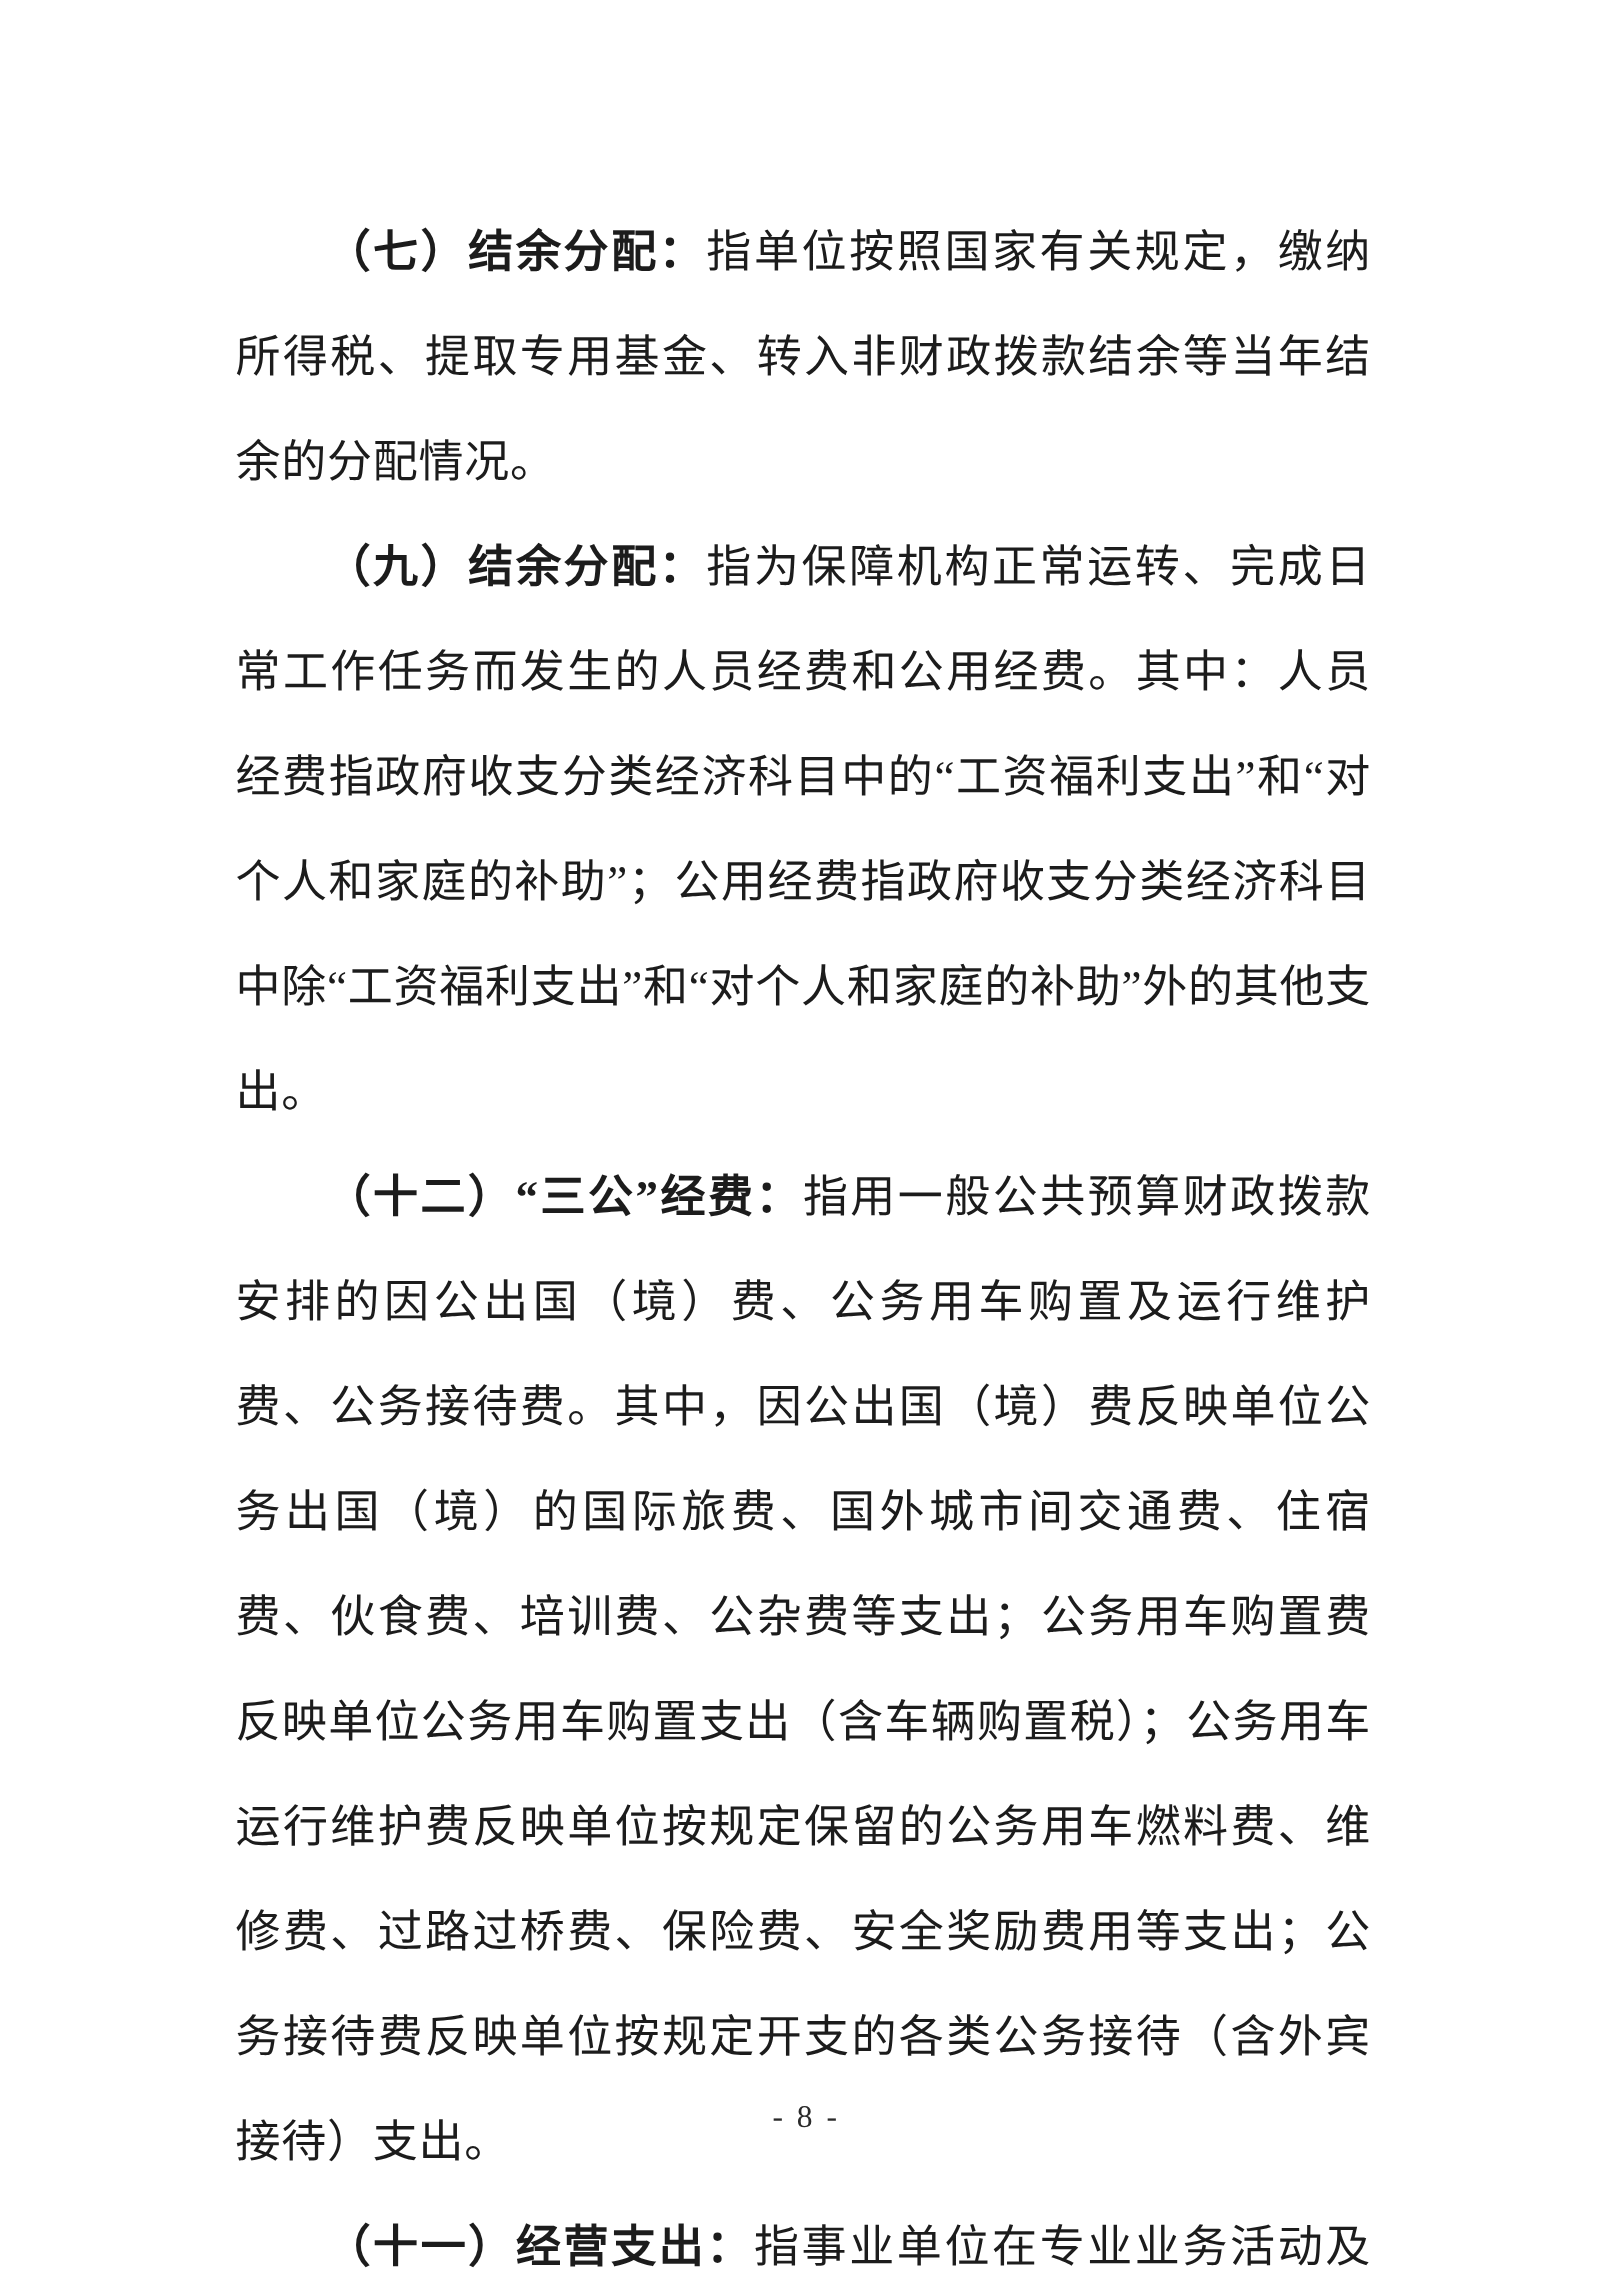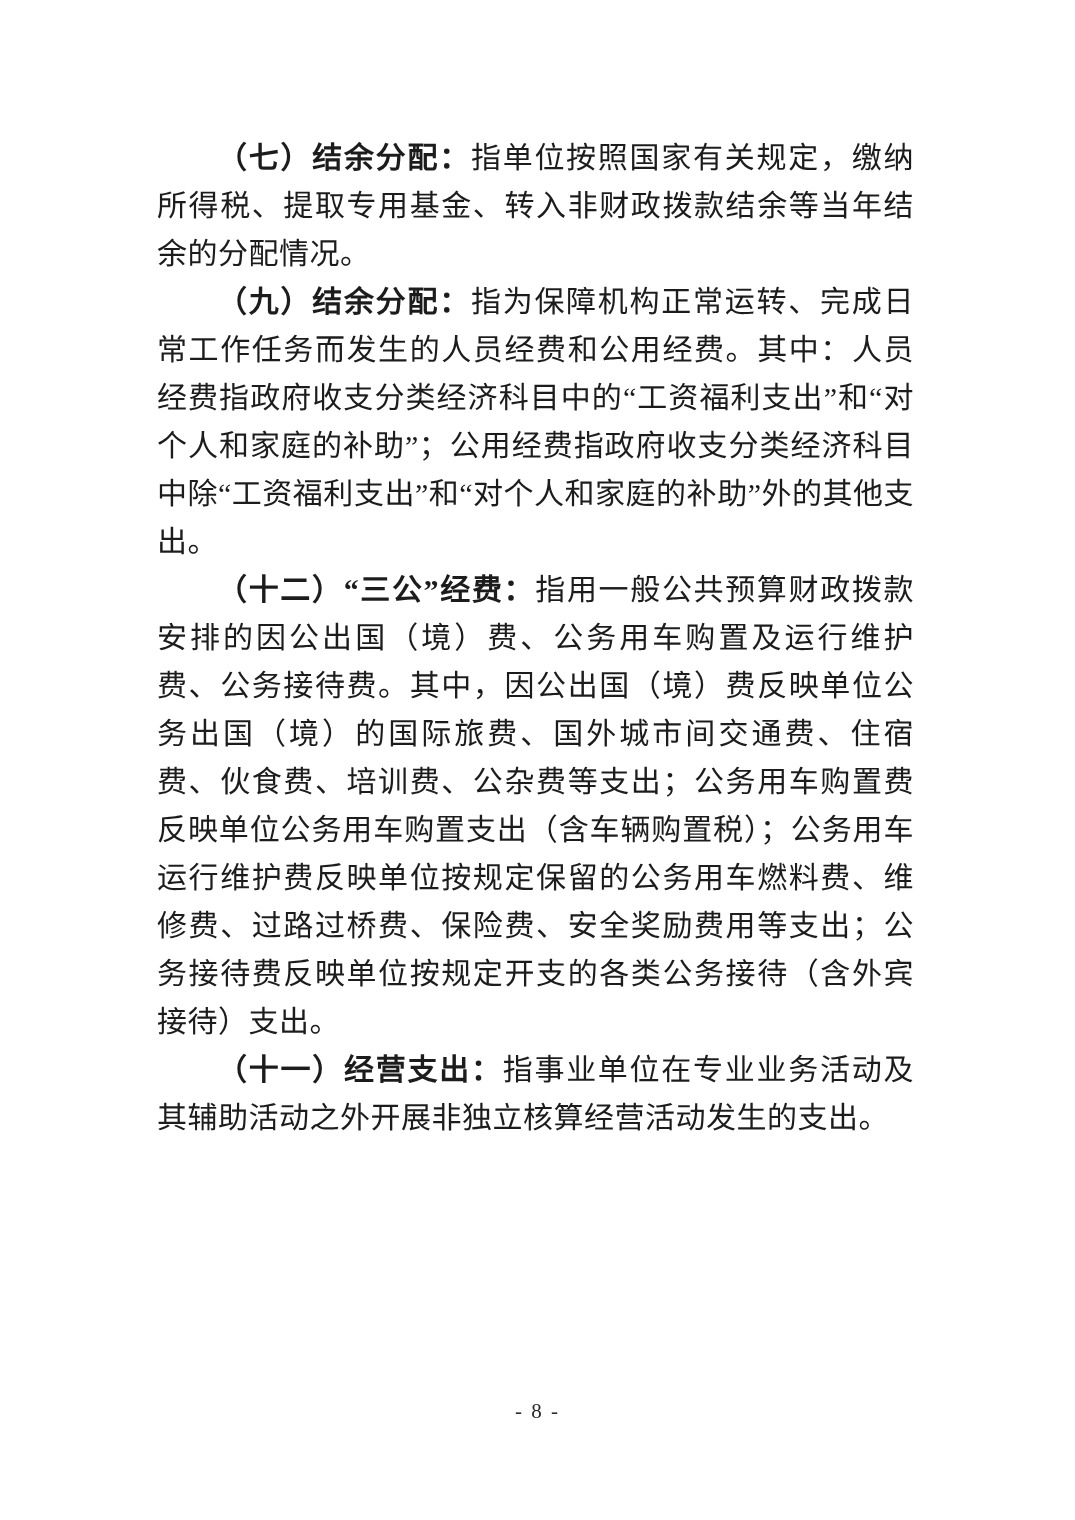--- a/index.html
+++ b/index.html
@@ -19,21 +19,21 @@
   }
   .content {
     position: absolute;
     left: 157px;
     top: 134px;
     width: 757px;
   }
   p.para {
     margin: 0;
     font-size: 30px;
-    line-height: 48px;
+    line-height: 70px;
     text-align: justify;
     text-indent: 2em;
     letter-spacing: 0.5px;
     word-break: break-all;
   }
   .para .lead {
     font-weight: 700;
   }
   .page-footer {
     position: absolute;

